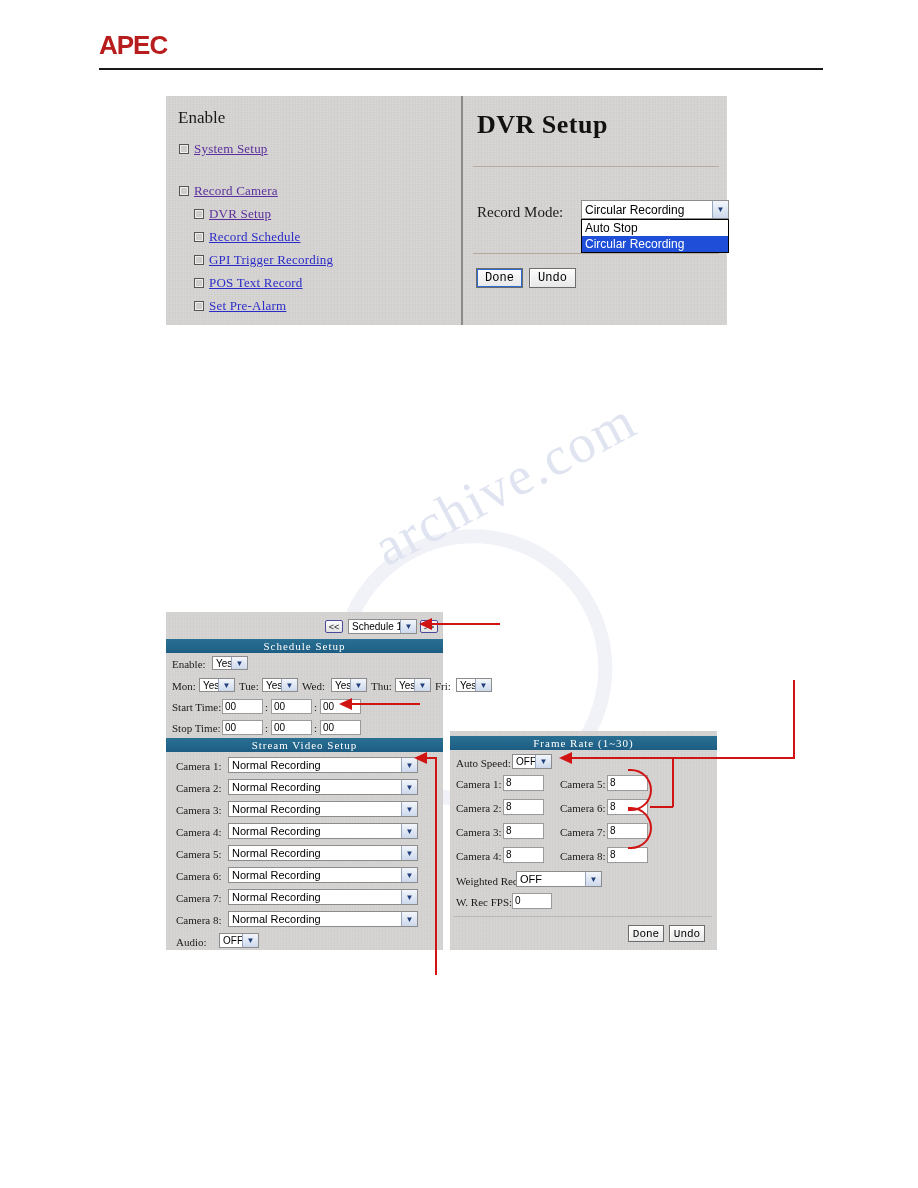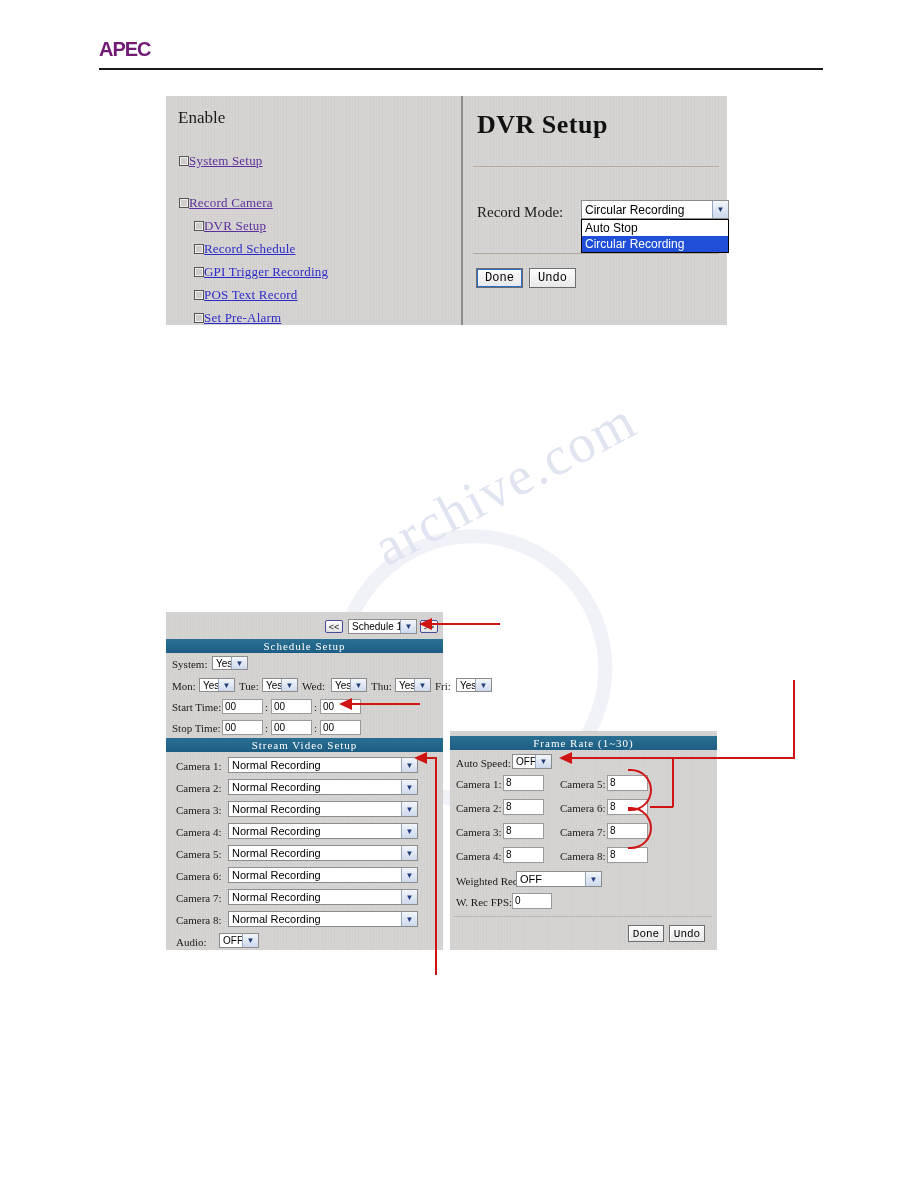--- a/index.html
+++ b/index.html
@@ -5,24 +5,24 @@
   html,body{margin:0;padding:0;}
   body{
     width:918px;height:1188px;background:#ffffff;
     font-family:"Liberation Serif", serif;
     position:relative;overflow:hidden;
   }
 
   
   #page-header{position:absolute;left:0;top:0;width:918px;height:76px;}
   #brand-logo{
-    position:absolute;left:99px;top:38px;
+    position:absolute;left:99px;top:30px;
     font-family:"Liberation Sans", sans-serif;
-    font-weight:bold;font-size:20px;letter-spacing:-1px;
-    color:#701a75;
+    font-weight:bold;font-size:26px;letter-spacing:-1px;
+    color:#b91c1c;
   }
   #header-rule{
     position:absolute;left:99px;top:68px;width:724px;height:2px;
     background:#1a1a1a;
   }
 
   
   #watermark{
     position:absolute;left:300px;top:330px;
     width:560px;height:520px;
@@ -54,21 +54,21 @@
   #fig1 .f1-left{
     position:absolute;left:0;top:0;width:297px;height:229px;
     border-right:2px solid #8e8c8a;box-sizing:border-box;
   }
   #fig1 .f1-right{position:absolute;left:299px;top:0;width:262px;height:229px;}
 
   .opt-title{
     position:absolute;left:12px;top:12px;
     font-size:17px;color:#1a1a1a;
   }
-  .opt-row{position:absolute;left:13px;display:flex;align-items:center;margin-top:12px;}
+  .opt-row{position:absolute;left:13px;display:flex;align-items:center;gap:5px;}
   .opt-row.indent{left:28px;}
   .chk{
     width:8px;height:8px;background:#cfcdcb;
     border:1px solid #555;box-shadow:inset 0 0 0 1px #f0efee;
     display:inline-block;flex:none;
   }
   .opt-link{
     font-size:13px;color:#5a2f9b;text-decoration:underline;
     white-space:nowrap;letter-spacing:.2px;
   }
@@ -237,21 +237,21 @@
 
   <div class="mini-btn" style="left:159px;top:8px;width:18px;height:13px;">&lt;&lt;</div>
   <div class="sel-box" style="left:182px;top:7px;width:69px;height:15px;font-size:10px;">
     <span class="sel-txt">Schedule 1</span>
     <span class="sel-arrow">▼</span>
   </div>
   <div class="mini-btn" style="left:254px;top:8px;width:18px;height:13px;">&gt;&gt;</div>
 
   <div class="bar" style="top:27px;">Schedule Setup</div>
 
-  <div class="lbl" style="left:6px;top:46px;">System:</div>
+  <div class="lbl" style="left:6px;top:46px;">Enable:</div>
   <div class="sel-box" style="left:46px;top:44px;width:36px;height:14px;font-size:10px;">
     <span class="sel-txt">Yes</span>
     <span class="sel-arrow">▼</span>
   </div>
 
   <div class="lbl" style="left:6px;top:68px;">Mon:</div>
   <div class="sel-box" style="left:33px;top:66px;width:36px;height:14px;font-size:10px;">
     <span class="sel-txt">Yes</span>
     <span class="sel-arrow">▼</span>
   </div>

